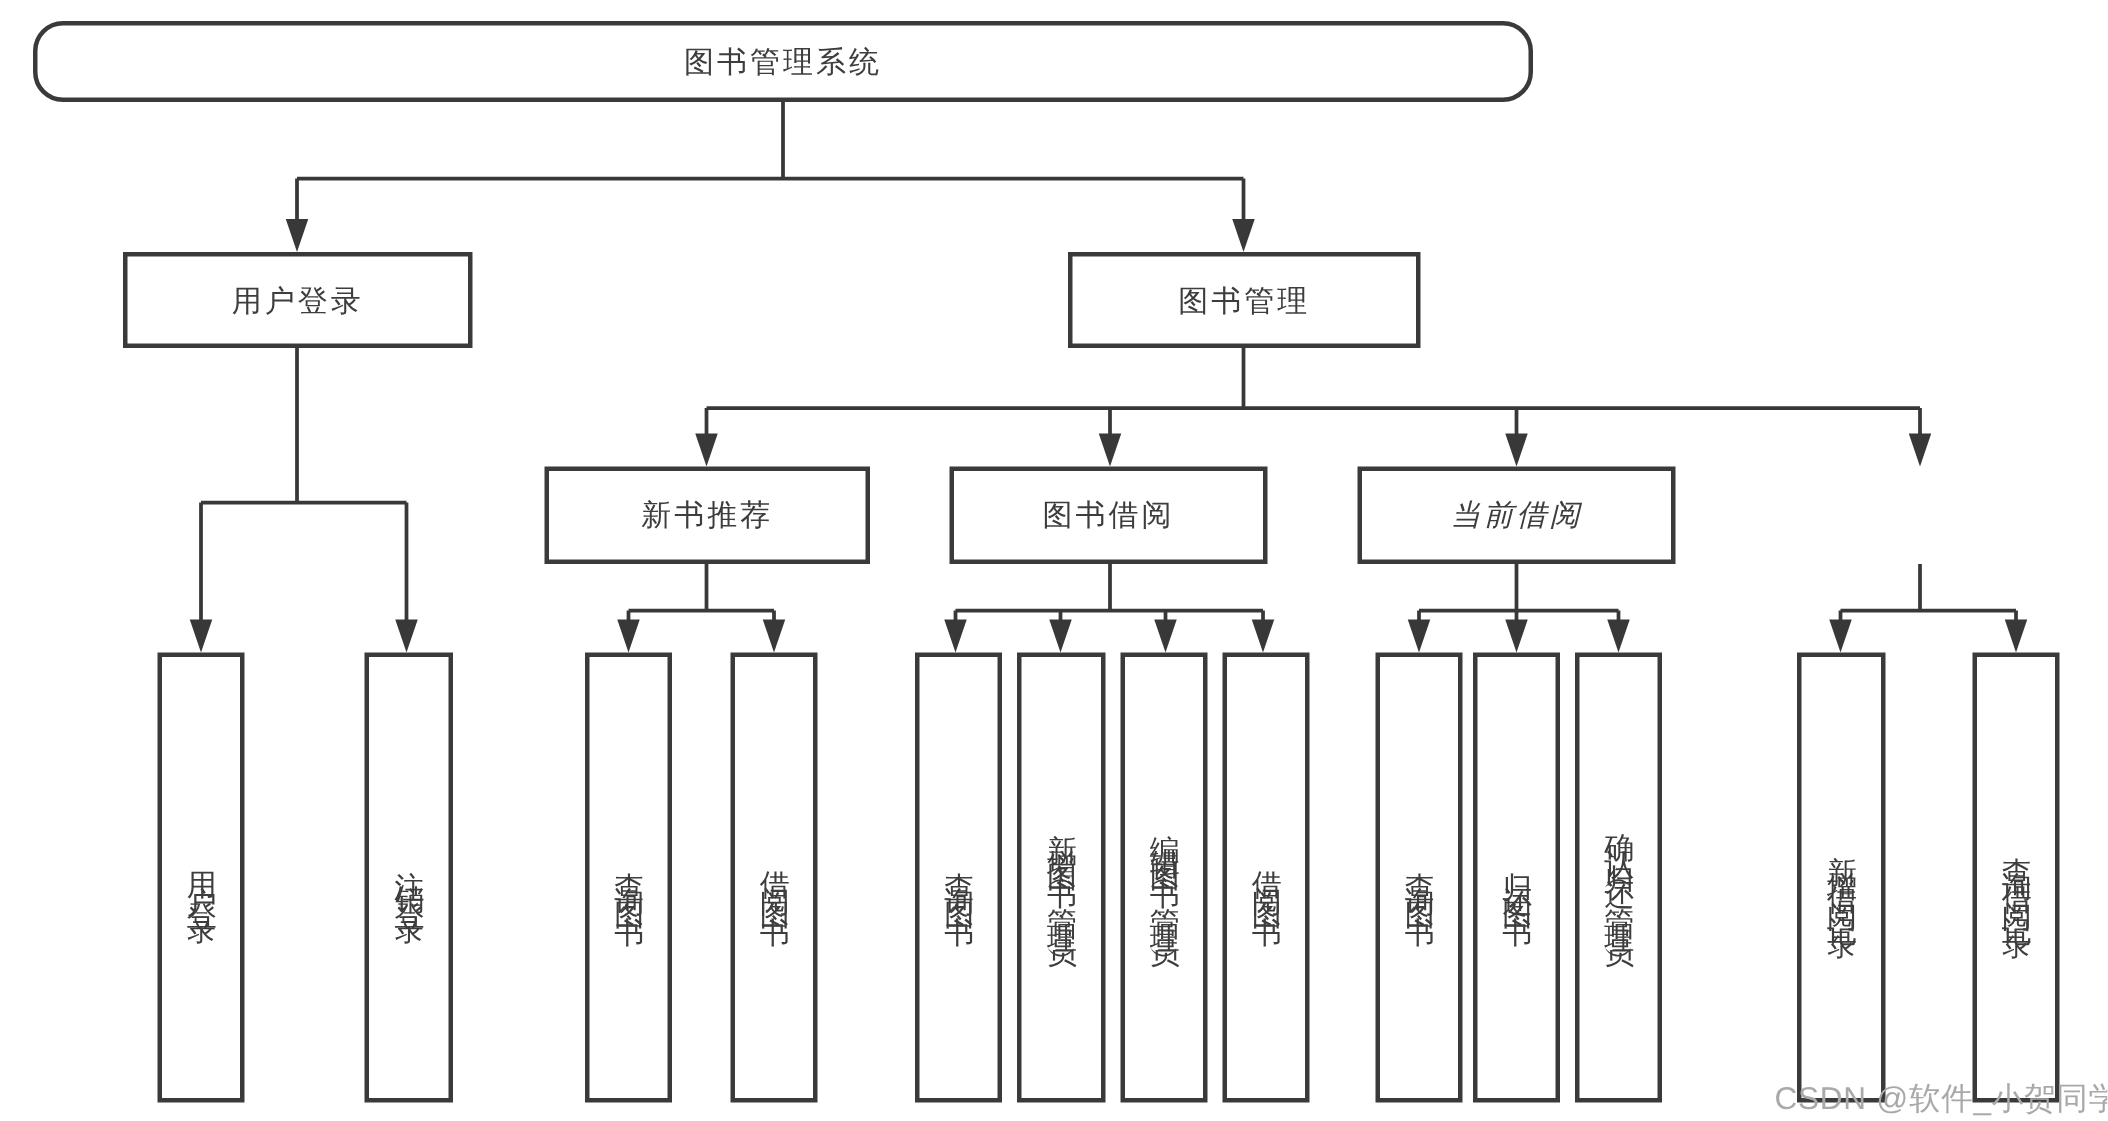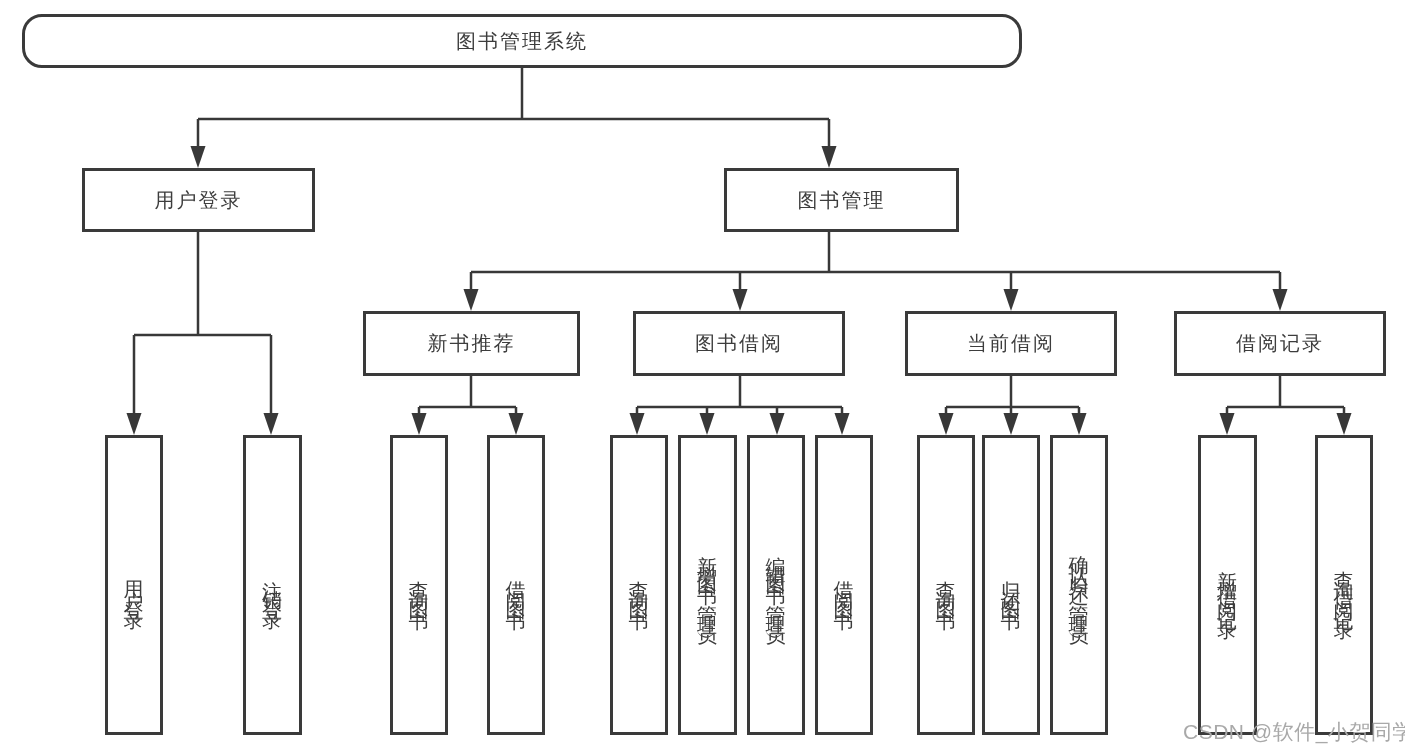--- a/index.html
+++ b/index.html
@@ -73,35 +73,32 @@
     </g>
   </svg>
 
   <div class="node" style="left:22px;top:14px;width:1000px;height:54px;border-radius:20px;">
     <span class="lbl">图书管理系统</span>
   </div>
 
   <div class="node" style="left:82px;top:168px;width:233px;height:64px;">
     <span class="lbl">用户登录</span>
   </div>
-  <div class="node" style="left:712px;top:168px;width:235px;height:64px;margin-left:12px;">
+  <div class="node" style="left:712px;top:168px;width:235px;height:64px;">
     <span class="lbl">图书管理</span>
   </div>
 
   <div class="node" style="left:633px;top:311px;width:212px;height:65px;">
     <span class="lbl">图书借阅</span>
   </div>
   <div class="node" style="left:363px;top:311px;width:217px;height:65px;">
     <span class="lbl">新书推荐</span>
   </div>
-  <div class="node" style="left:905px;top:311px;width:212px;height:65px;">
+  <div class="node" style="left:905px;top:311px;width:212px;height:65px;font-style:italic;">
     <span class="lbl">当前借阅</span>
-  </div>
-  <div class="node" style="left:1174px;top:311px;width:212px;height:65px;">
-    <span class="lbl">借阅记录</span>
   </div>
 
   <div class="leaf" style="left:105px;width:58px;">
     <span class="lbl">用户登录</span>
   </div>
   <div class="leaf" style="left:243px;width:59px;">
     <span class="lbl">注销登录</span>
   </div>
 
   <div class="leaf" style="left:390px;width:58px;">

